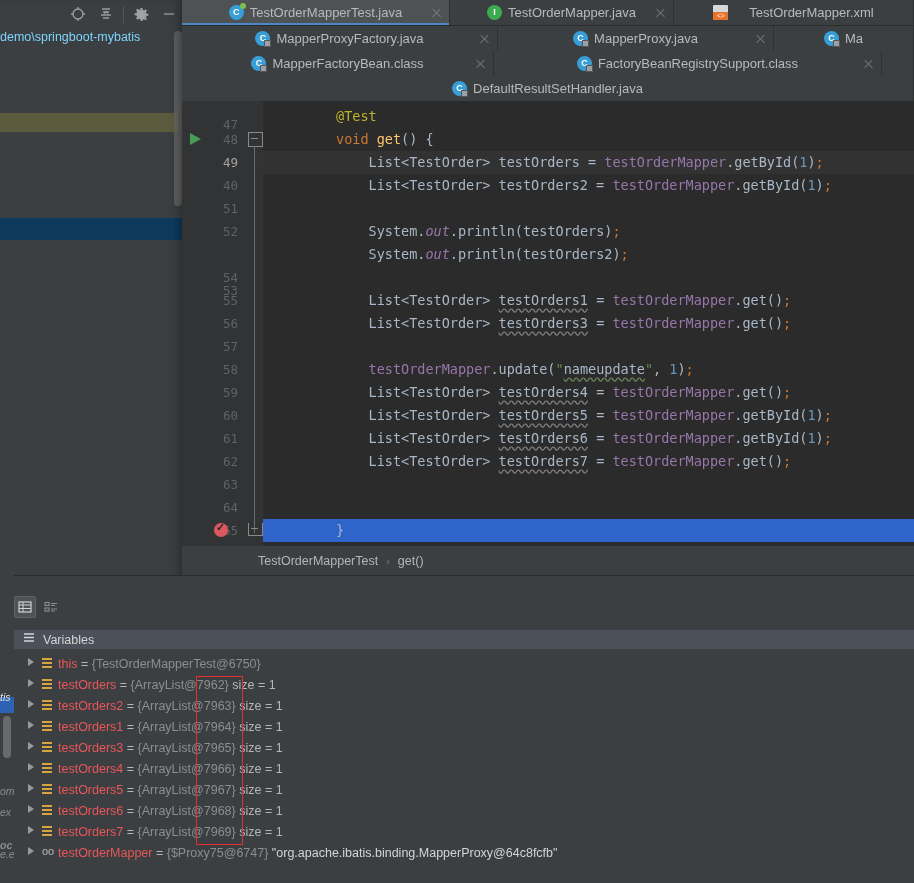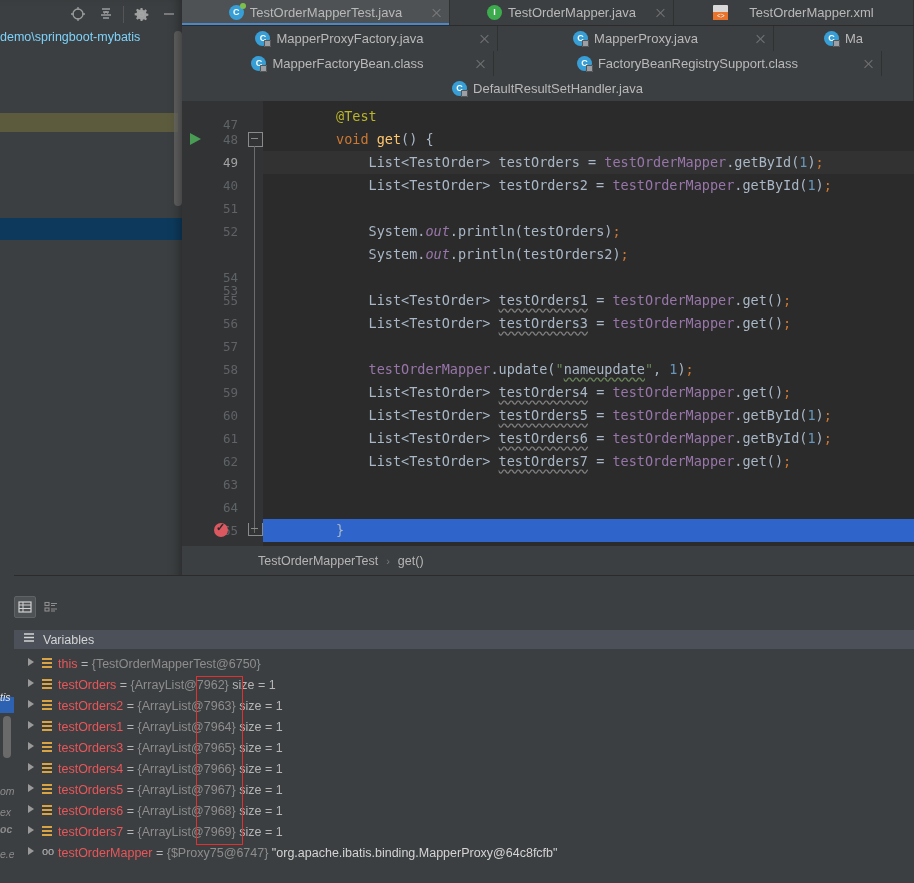--- a/index.html
+++ b/index.html
@@ -298,21 +298,21 @@
   </div>
 
   <div class="left-strip-top"></div>
   <div class="left-strip">
 
     <div class="ls-blue" style="top:122px;"></div>
     <div class="ls-scroll" style="top:141px;"></div>
     <div class="ls-item" style="top:116px;color:#e4e4e4;">tis</div>
     <div class="ls-item" style="top:210px;">om</div>
     <div class="ls-item" style="top:231px;">ex</div>
-    <div class="ls-item" style="top:248px;font-weight:bold;">oc</div>
+    <div class="ls-item" style="top:264px;font-weight:bold;">oc</div>
     <div class="ls-item" style="top:273px;">e.e</div>
   </div>
 
   <div class="vars-header">
     <span>
       <svg width="12" height="12" viewBox="0 0 12 12">
           <path d="M1 2h10M1 5.5h10M1 9h10" stroke="#d4d4d4" stroke-width="1.7"></path>
         </svg>
     </span>
     <span>Variables</span>

